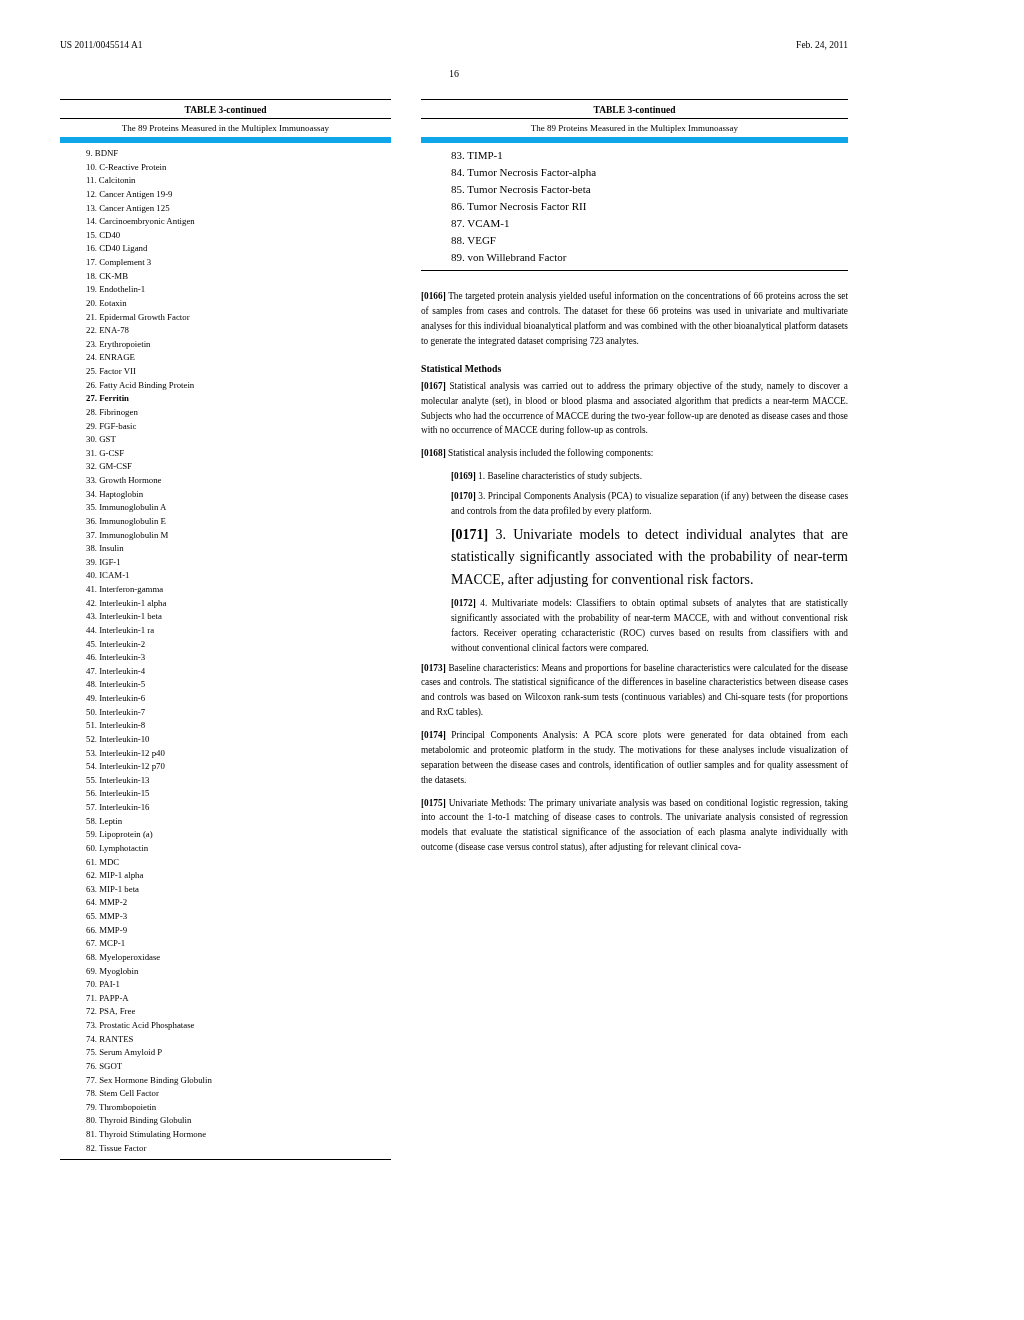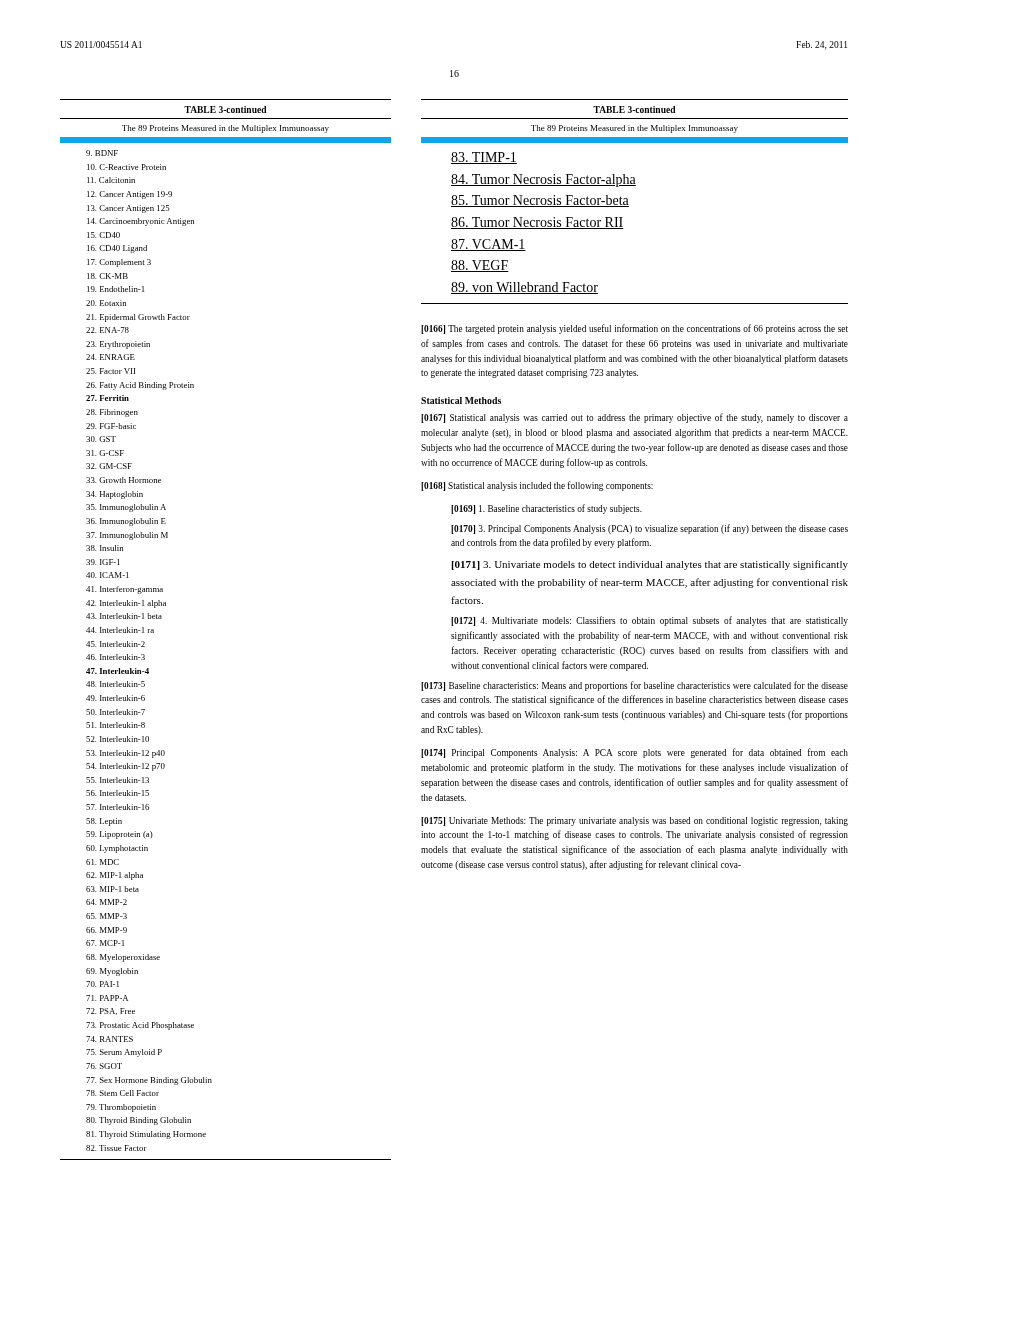--- a/index.html
+++ b/index.html
@@ -59,23 +59,22 @@
       border-bottom: 6px solid #0ea5e9;
       font-style: normal;
     }
     .table-content {
       padding: 4px 6px;
       font-size: 8.8px;
       line-height: 1.55;
     }
     .table-content-right {
       padding: 4px 10px;
-      font-size: 14px;
+      font-size: 11px;
       line-height: 1.55;
-      text-decoration: underline;
     }
     .right-table-container {
       border-top: 1.5px solid #000;
       border-bottom: 1.5px solid #000;
       margin-bottom: 18px;
     }
     .section-heading {
       font-size: 9.8px;
       font-weight: bold;
       margin: 14px 0 5px 0;
@@ -145,21 +144,21 @@
             <div style="padding-left: 20px;">37. Immunoglobulin M</div>
             <div style="padding-left: 20px;">38. Insulin</div>
             <div style="padding-left: 20px;">39. IGF-1</div>
             <div style="padding-left: 20px;">40. ICAM-1</div>
             <div style="padding-left: 20px;">41. Interferon-gamma</div>
             <div style="padding-left: 20px;">42. Interleukin-1 alpha</div>
             <div style="padding-left: 20px;">43. Interleukin-1 beta</div>
             <div style="padding-left: 20px;">44. Interleukin-1 ra</div>
             <div style="padding-left: 20px;">45. Interleukin-2</div>
             <div style="padding-left: 20px;">46. Interleukin-3</div>
-            <div style="padding-left: 20px; font-weight: bold;">47. Interleukin-4</div>
+            <div style="padding-left: 20px;">47. Interleukin-4</div>
             <div style="padding-left: 20px;">48. Interleukin-5</div>
             <div style="padding-left: 20px;">49. Interleukin-6</div>
             <div style="padding-left: 20px;">50. Interleukin-7</div>
             <div style="padding-left: 20px;">51. Interleukin-8</div>
             <div style="padding-left: 20px;">52. Interleukin-10</div>
             <div style="padding-left: 20px;">53. Interleukin-12 p40</div>
             <div style="padding-left: 20px;">54. Interleukin-12 p70</div>
             <div style="padding-left: 20px;">55. Interleukin-13</div>
             <div style="padding-left: 20px;">56. Interleukin-15</div>
             <div style="padding-left: 20px;">57. Interleukin-16</div>
@@ -220,21 +219,21 @@
       </div>
 
       <div class="paragraph">
         <span class="para-num">[0168]</span>
         <span>Statistical analysis included the following components:</span>
       </div>
 
       <div class="indented-list" id="section-list-items">
       <div style="font-size: 9.3px; line-height: 1.6; margin-bottom: 5px; text-align: justify;"><span style="font-weight: bold;">[0169]  </span><span>1. Baseline characteristics of study subjects.</span></div>
           <div style="font-size: 9.3px; line-height: 1.6; margin-bottom: 5px; text-align: justify;"><span style="font-weight: bold;">[0170]  </span><span>3. Principal Components Analysis (PCA) to visualize separation (if any) between the disease cases and controls from the data profiled by every platform.</span></div>
-          <div style="font-size: 11px; line-height: 1.6; margin-bottom: 5px; text-align: justify;"><span style="font-weight: bold;">[0171]  </span><span>3. Univariate models to detect individual analytes that are statistically significantly associated with the probability of near-term MACCE, after adjusting for conventional risk factors.</span></div>
+          <div style="font-size: 14px; line-height: 1.6; margin-bottom: 5px; text-align: justify;"><span style="font-weight: bold;">[0171]  </span><span>3. Univariate models to detect individual analytes that are statistically significantly associated with the probability of near-term MACCE, after adjusting for conventional risk factors.</span></div>
           <div style="font-size: 9.3px; line-height: 1.6; margin-bottom: 5px; text-align: justify;"><span style="font-weight: bold;">[0172]  </span><span>4. Multivariate models: Classifiers to obtain optimal subsets of analytes that are statistically significantly associated with the probability of near-term MACCE, with and without conventional risk factors. Receiver operating ccharacteristic (ROC) curves based on results from classifiers with and without conventional clinical factors were compared.</span></div>
         </div>
 
       <div id="closing-paragraphs">
           <div style="font-size: 9.3px; line-height: 1.6; margin-bottom: 8px; text-align: justify;"><span style="font-weight: bold;">[0173]  </span><span>Baseline characteristics: Means and proportions for baseline characteristics were calculated for the disease cases and controls. The statistical significance of the differences in baseline characteristics between disease cases and controls was based on Wilcoxon rank-sum tests (continuous variables) and Chi-square tests (for proportions and RxC tables).</span></div>
           <div style="font-size: 9.3px; line-height: 1.6; margin-bottom: 8px; text-align: justify;"><span style="font-weight: bold;">[0174]  </span><span>Principal Components Analysis: A PCA score plots were generated for data obtained from each metabolomic and proteomic platform in the study. The motivations for these analyses include visualization of separation between the disease cases and controls, identification of outlier samples and for quality assessment of the datasets.</span></div>
           <div style="font-size: 9.3px; line-height: 1.6; margin-bottom: 8px; text-align: justify;"><span style="font-weight: bold;">[0175]  </span><span>Univariate Methods: The primary univariate analysis was based on conditional logistic regression, taking into account the 1-to-1 matching of disease cases to controls. The univariate analysis consisted of regression models that evaluate the statistical significance of the association of each plasma analyte individually with outcome (disease case versus control status), after adjusting for relevant clinical cova-</span></div>
         </div>
 
     </div>

